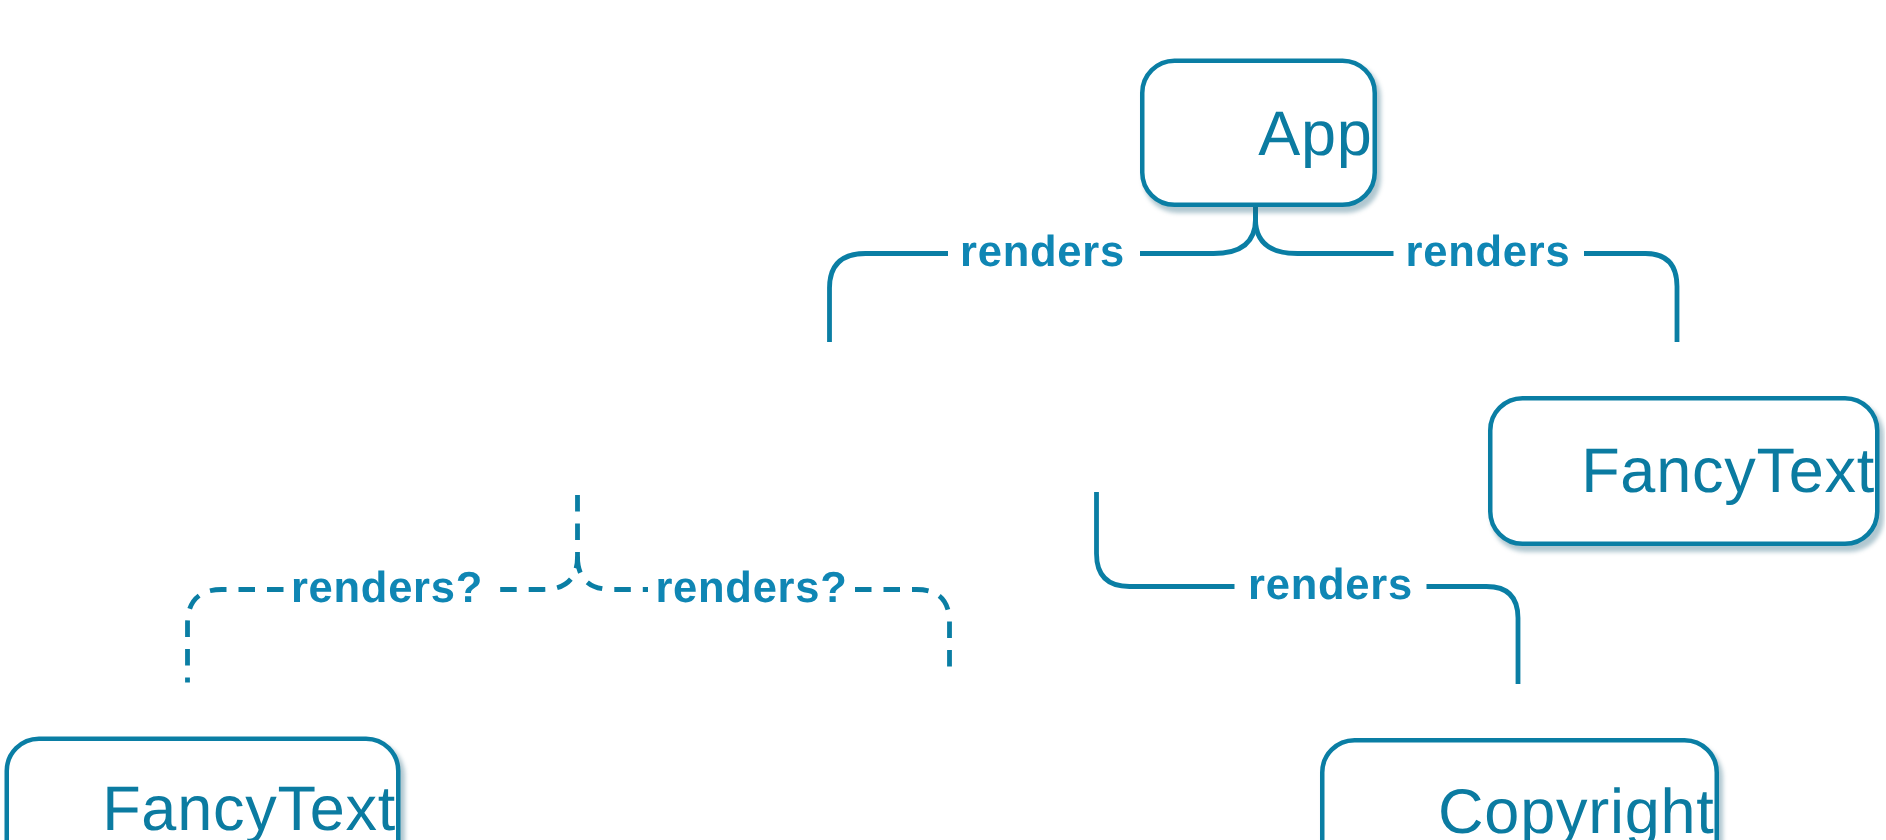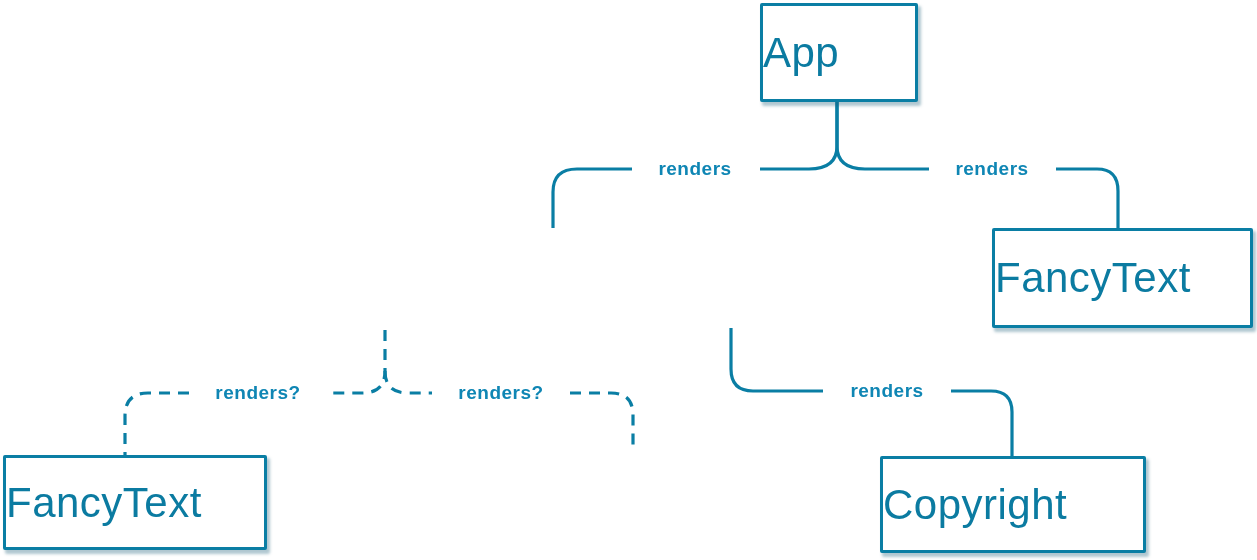--- a/index.html
+++ b/index.html
@@ -28,42 +28,43 @@
     stroke-width: 3.2;
   }
   .edges-layer path.dashed {
     stroke-dasharray: 11 8;
   }
   .node {
     position: absolute;
     box-sizing: border-box;
     background: #ffffff;
     border: 3px solid #0a7ea4;
-    border-radius: 2px;
+    border-radius: 23px;
     display: flex;
     align-items: center;
-    justify-content: flex-start;
+    justify-content: flex-end;
     color: #0b7ba1;
     font-size: 42px;
     font-weight: 500;
     letter-spacing: 0.5px;
     white-space: nowrap;
     box-shadow: 2.5px 3.5px 3px rgba(30, 95, 120, 0.35);
+    margin-top: 36px;
   }
   .node-app                   { left: 760px; top: 3px;   width: 158px; height: 99px;  }
   .node-inspiration-generator { left: 335px; top: 228px; width: 458px; height: 100px; }
   .node-fancy-text-top        { left: 992px; top: 228px; width: 261px; height: 100px; }
   .node-fancy-text-bottom     { left: 3px;   top: 455px; width: 264px; height: 95px;  }
   .node-color                 { left: 540px; top: 452px; width: 180px; height: 100px; }
   .node-copyright             { left: 880px; top: 456px; width: 266px; height: 97px;  }
   .edge-label {
     position: absolute;
     transform: translate(-50%, -50%);
     color: #0f86b4;
-    font-size: 19px;
+    font-size: 29px;
     font-weight: 700;
     letter-spacing: 0.5px;
     white-space: nowrap;
   }
   .edge-label-app-ig        { left: 695px;  top: 169px; }
   .edge-label-app-ft        { left: 992px;  top: 169px; }
   .edge-label-ig-copyright  { left: 887px;  top: 391px; }
   .edge-label-ig-ft         { left: 258px;  top: 393px; }
   .edge-label-ig-color      { left: 501px;  top: 393px; }
 </style>

